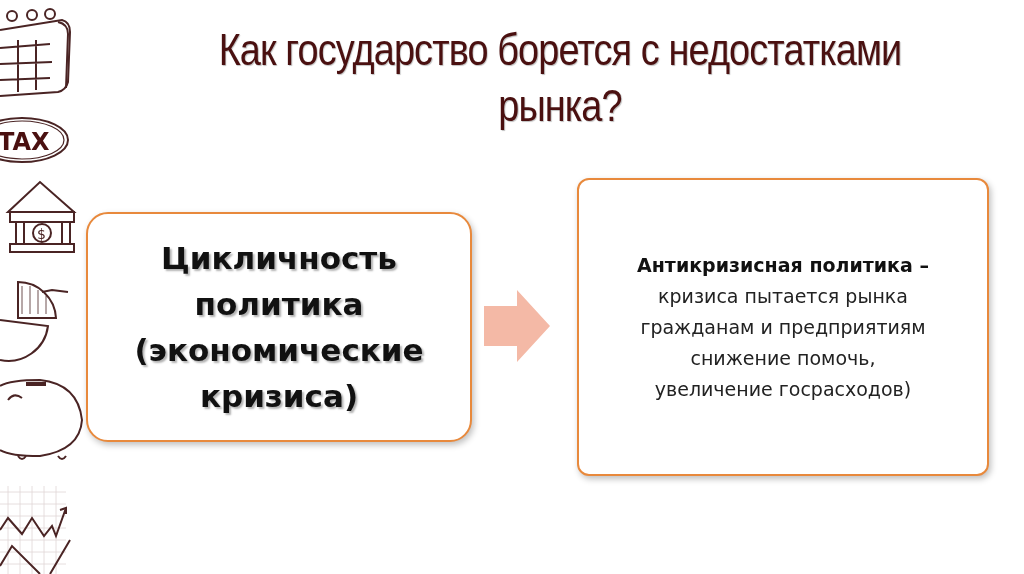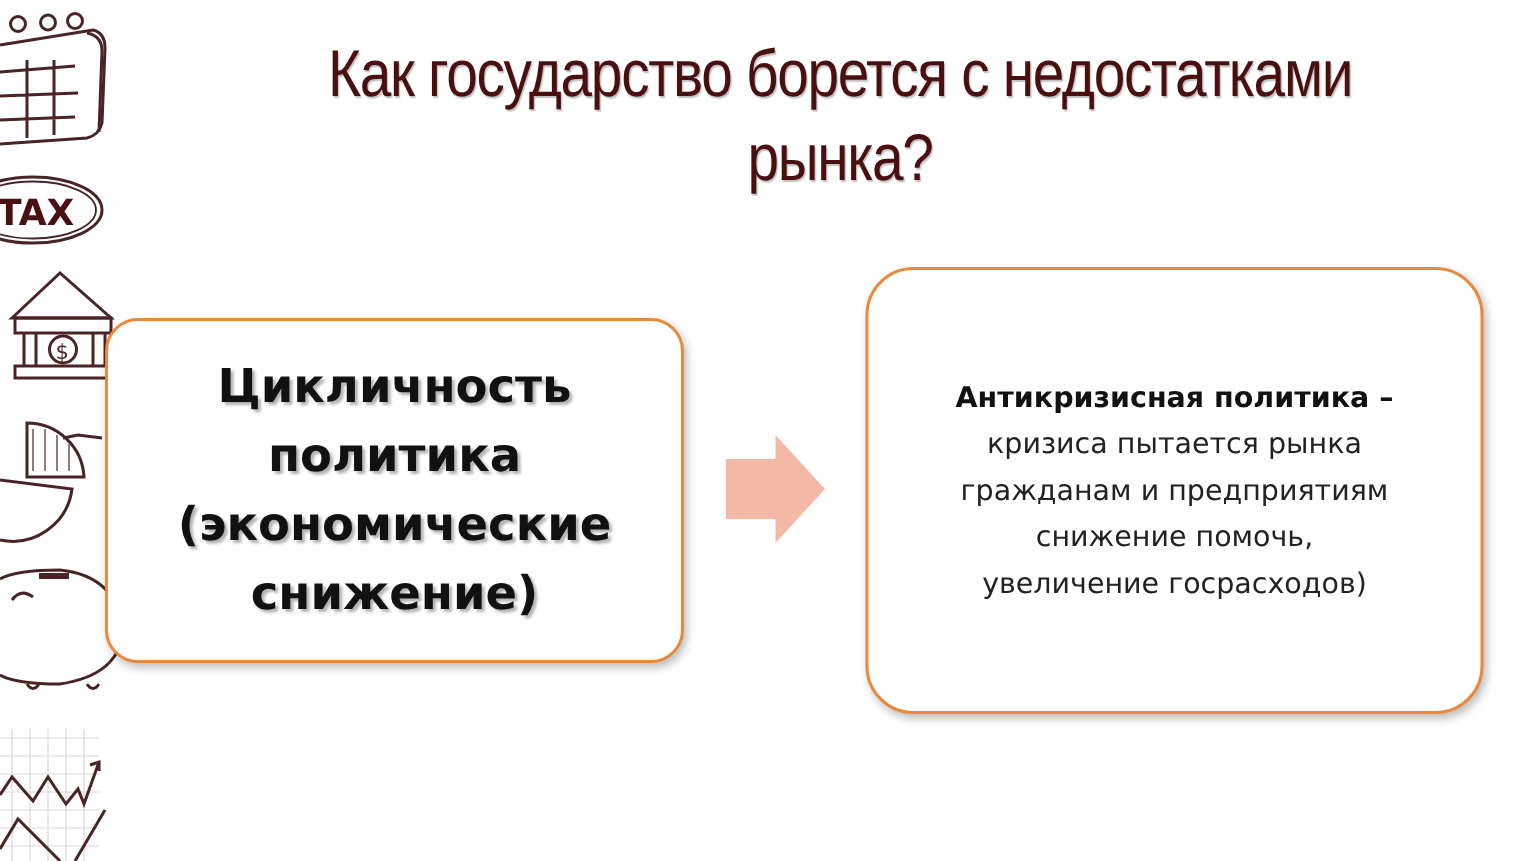--- a/index.html
+++ b/index.html
@@ -5,22 +5,22 @@
     html, body { margin:0; padding:0; }
     body { width:1024px; height:574px; background:#ffffff; position:relative; overflow:hidden;
            font-family:"Liberation Sans", sans-serif; }
     .title { position:absolute; left:120px; top:22px; width:880px; text-align:center;
              color:#4a1010; font-family:"Liberation Sans", sans-serif; font-size:44px;
              line-height:56px; letter-spacing:-1px; transform:scaleX(0.86); transform-origin:center top;
              text-shadow:1px 1px 1px rgba(0,0,0,0.25); }
     .box { position:absolute; background:#fff; border:2px solid #e8893c; border-radius:22px;
            box-shadow:2px 3px 6px rgba(0,0,0,0.25); display:flex; align-items:center; justify-content:center;
            text-align:center; }
-    .box-left { left:70px; top:212px; width:382px; height:226px; }
-    .box-right { left:577px; top:178px; width:408px; height:294px; border-radius:32px; }
+    .box-left { left:86px; top:212px; width:382px; height:226px; }
+    .box-right { left:577px; top:178px; width:408px; height:294px; border-radius:12px; }
     .left-text { font-family:"DejaVu Sans", sans-serif; font-weight:bold; font-size:31px; line-height:46px;
                  color:#111; text-shadow:2px 2px 2px rgba(0,0,0,0.3); }
     .right-text { font-family:"DejaVu Sans", sans-serif; font-size:19px; line-height:31px; color:#222; }
     .right-text b { font-weight:bold; color:#111; }
     .arrow { position:absolute; left:484px; top:290px; }
     .deco { position:absolute; left:0; top:0; }
   </style>
 </head>
 <body>
 
@@ -78,21 +78,21 @@
 <div class="title">
   <div>Как государство борется с недостатками</div>
   <div>рынка?</div>
 </div>
 
 <div class="box box-left">
   <div class="left-text">
     <div>Цикличность</div>
     <div>политика</div>
     <div>(экономические</div>
-    <div>снижение)</div>
+    <div>кризиса)</div>
   </div>
 </div>
 
 <svg class="arrow" width="66" height="72" viewBox="0 0 66 72">
   <polygon points="0,16 33,16 33,0 66,36 33,72 33,56 0,56" fill="#f4b9a6"></polygon>
 </svg>
 
 <div class="box box-right">
   <div class="right-text">
     <div><b>Антикризисная политика –</b></div>

